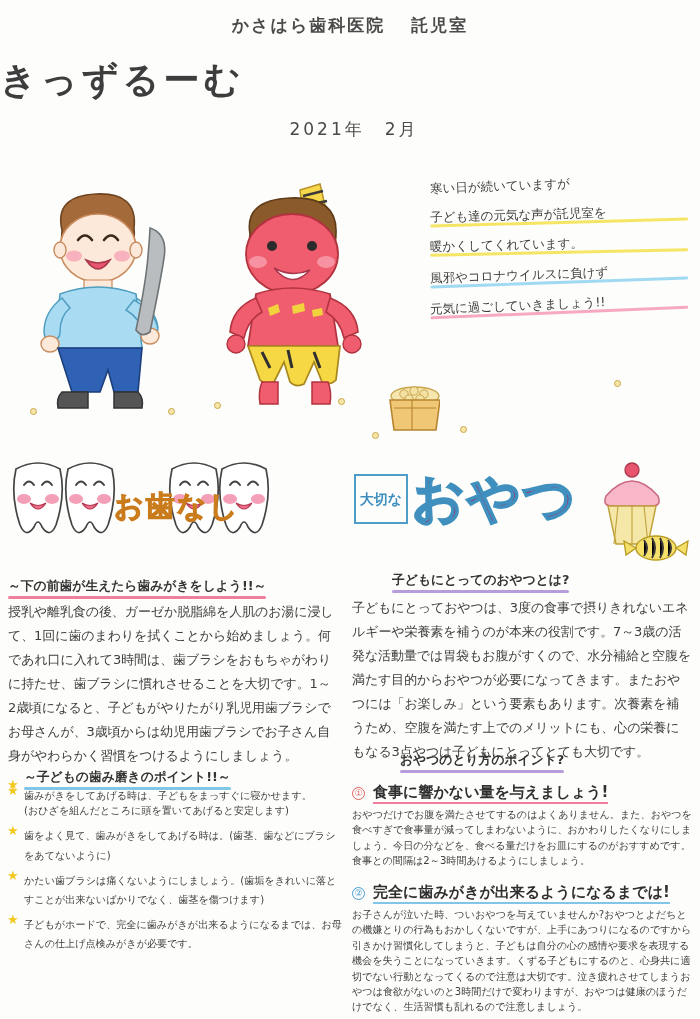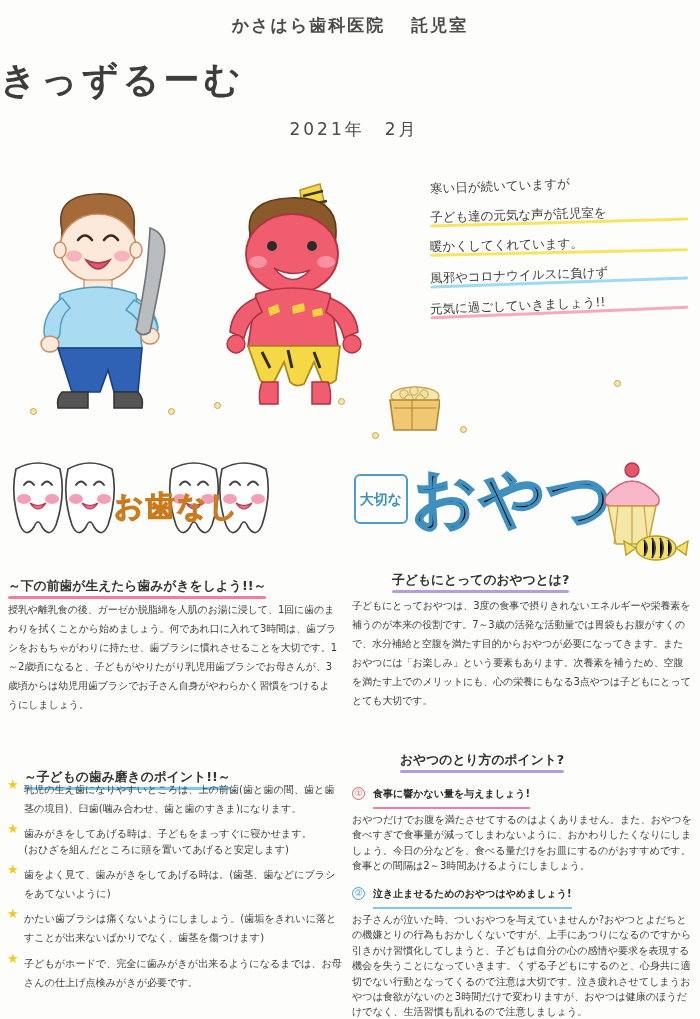--- a/index.html
+++ b/index.html
@@ -78,21 +78,21 @@
     margin-top:1px;
   }
   .sec-h.purpleline:after {
     content:""; display:block; height:2.5px; background:#b79ddb; border-radius:2px;
     margin-top:1px;
   }
 
   
   .txt {
     position:absolute;
-    font-size:10px; line-height:19px; color:#3d3d3d;
+    font-size:13px; line-height:24px; color:#3d3d3d;
     letter-spacing:-0.1px;
   }
   .txt p { margin:0; }
 
   
   .colL { left:8px; width:330px; }
   .colR { left:352px; width:340px; }
 
   
   .bul { position:absolute; left:8px; width:336px; }
@@ -100,22 +100,22 @@
   .bul .item .star {
     position:absolute; left:-1px; top:1px; width:12px; height:12px;
     color:#f3c81f; font-size:13px; line-height:12px;
   }
   .bul .item .body { font-size:10.1px; line-height:15.2px; color:#3d3d3d; }
   .bul .item .body .sub { display:block; }
 
   
   .numitem { position:absolute; left:352px; width:342px; }
   .numitem .head {
-    font-size:10px; font-weight:bold; color:#2f2f2f; display:inline-block;
-    padding-bottom:6px;
+    font-size:15px; font-weight:bold; color:#2f2f2f; display:inline-block;
+    padding-bottom:0;
   }
   .numitem .head.pk { border-bottom:2.5px solid #ef7f9d; }
   .numitem .head.bl { border-bottom:2.5px solid #7fc6e8; }
   .numitem .para { font-size:10.1px; line-height:15.4px; margin-top:3px; color:#3d3d3d; }
 
   .sq-circ {
     display:inline-block; width:13px; height:13px; border-radius:50%;
     border:1.4px solid #e0605f; color:#e0605f; font-size:9px;
     line-height:11px; text-align:center; margin-right:3px; vertical-align:1px;
   }
@@ -275,25 +275,25 @@
         <path d="M180 52 q8 12 16 0 q-8 5 -16 0z"></path>
         <path d="M230 52 q8 12 16 0 q-8 5 -16 0z"></path>
       </g>
     </svg>
     <div style="position:absolute;left:108px;top:36px;font-size:29px;font-weight:bold;color:#f0a23c;
                 -webkit-text-stroke:1px #c97b1c;letter-spacing:2px;">お歯なし</div>
   </div>
 
   <div class="banner-right">
     <div style="position:absolute;left:2px;top:22px;width:54px;height:50px;border:2.2px solid #4f9ec9;
-                border-radius:6px;display:flex;align-items:center;justify-content:center;
+                border-radius:0;display:flex;align-items:center;justify-content:center;
                 font-size:14px;font-weight:bold;color:#3f8fbf;line-height:16px;text-align:center;">
       <span>大切な</span>
     </div>
-    <div style="position:absolute;left:60px;top:18px;font-size:64px;font-weight:bold;color:#000000;
+    <div style="position:absolute;left:60px;top:18px;font-size:52px;font-weight:bold;color:#be185d;
                 -webkit-text-stroke:2px #3f8fbf;letter-spacing:2px;line-height:56px;">おやつ</div>
     <svg width="120" height="110" viewBox="0 0 120 110" style="position:absolute;left:226px;top:4px;" xmlns="http://www.w3.org/2000/svg">
       <g>
         <path d="M28 40 q26 -30 52 0 q4 10 -6 10 l-40 0 q-10 0 -6 -10z" fill="#f7b7c9" stroke="#c9697f" stroke-width="1.5"></path>
         <circle cx="54" cy="14" r="7" fill="#e8556f" stroke="#a8374c" stroke-width="1.3"></circle>
         <path d="M30 50 l48 0 l-8 38 l-32 0z" fill="#f5e7a8" stroke="#c0a33c" stroke-width="1.5"></path>
         <path d="M40 50 l-4 38 M54 50 l0 38 M66 50 l4 38" stroke="#c0a33c" stroke-width="1.1"></path>
       </g>
       <g>
         <ellipse cx="78" cy="92" rx="20" ry="12" fill="#f5e06a" stroke="#b89b22" stroke-width="1.4"></ellipse>
@@ -311,21 +311,20 @@
     <p>授乳や離乳食の後、ガーゼか脱脂綿を人肌のお湯に浸して、1回に歯のまわりを拭くことから始めましょう。何であれ口に入れて3時間は、歯ブラシをおもちゃがわりに持たせ、歯ブラシに慣れさせることを大切です。1～2歳頃になると、子どもがやりたがり乳児用歯ブラシでお母さんが、3歳頃からは幼児用歯ブラシでお子さん自身がやわらかく習慣をつけるようにしましょう。</p>
   </div>
 
   <div class="sec-h blueline" style="left:24px;top:769px;">
     <span>～子どもの歯み磨きのポイント!!～</span>
   </div>
 
   <div class="bul" style="top:778px;">
     <div class="item">
       <span class="star">★</span>
-      <span class="body"><span>乳児の生え歯になりやすいところは、上の前歯(歯と歯の間、歯と歯茎の境目)、臼歯(噛み合わせ、歯と歯のすきま)になります。</span></span>
     </div>
     <div class="item">
       <span class="star">★</span>
       <span class="body"><span>歯みがきをしてあげる時は、子どもをまっすぐに寝かせます。</span>
         <span class="sub">(おひざを組んだところに頭を置いてあげると安定します)</span></span>
     </div>
     <div class="item">
       <span class="star">★</span>
       <span class="body"><span>歯をよく見て、歯みがきをしてあげる時は。(歯茎、歯などにブラシをあてないように)</span></span>
     </div>
@@ -351,17 +350,17 @@
   </div>
 
   <div class="numitem" style="top:782px;">
     <span class="sq-circ">①</span>
     <span class="head pk">食事に響かない量を与えましょう!</span>
     <div class="para">おやつだけでお腹を満たさせてするのはよくありません。また、おやつを食べすぎで食事量が減ってしまわないように、おかわりしたくなりにしましょう。今日の分などを、食べる量だけをお皿にするのがおすすめです。食事との間隔は2～3時間あけるようにしましょう。</div>
   </div>
 
   <div class="numitem" style="top:882px;">
     <span class="sq-circ bluec">②</span>
-    <span class="head bl">泣き止ませるためのおやつはやめましょう!</span>
+    <span class="head bl">完全に歯みがきが出来るようになるまでは!</span>
     <div class="para">お子さんが泣いた時、ついおやつを与えていませんか?おやつとよだちとの機嫌とりの行為もおかしくないですが、上手にあつりになるのですから引きかけ習慣化してしまうと、子どもは自分の心の感情や要求を表現する機会を失うことになっていきます。くずる子どもにするのと、心身共に適切でない行動となってくるので注意は大切です。泣き疲れさせてしまうおやつは食欲がないのと3時間だけで変わりますが、おやつは健康のほうだけでなく、生活習慣も乱れるので注意しましょう。</div>
   </div>
 
 </div>
 
 </body></html>

